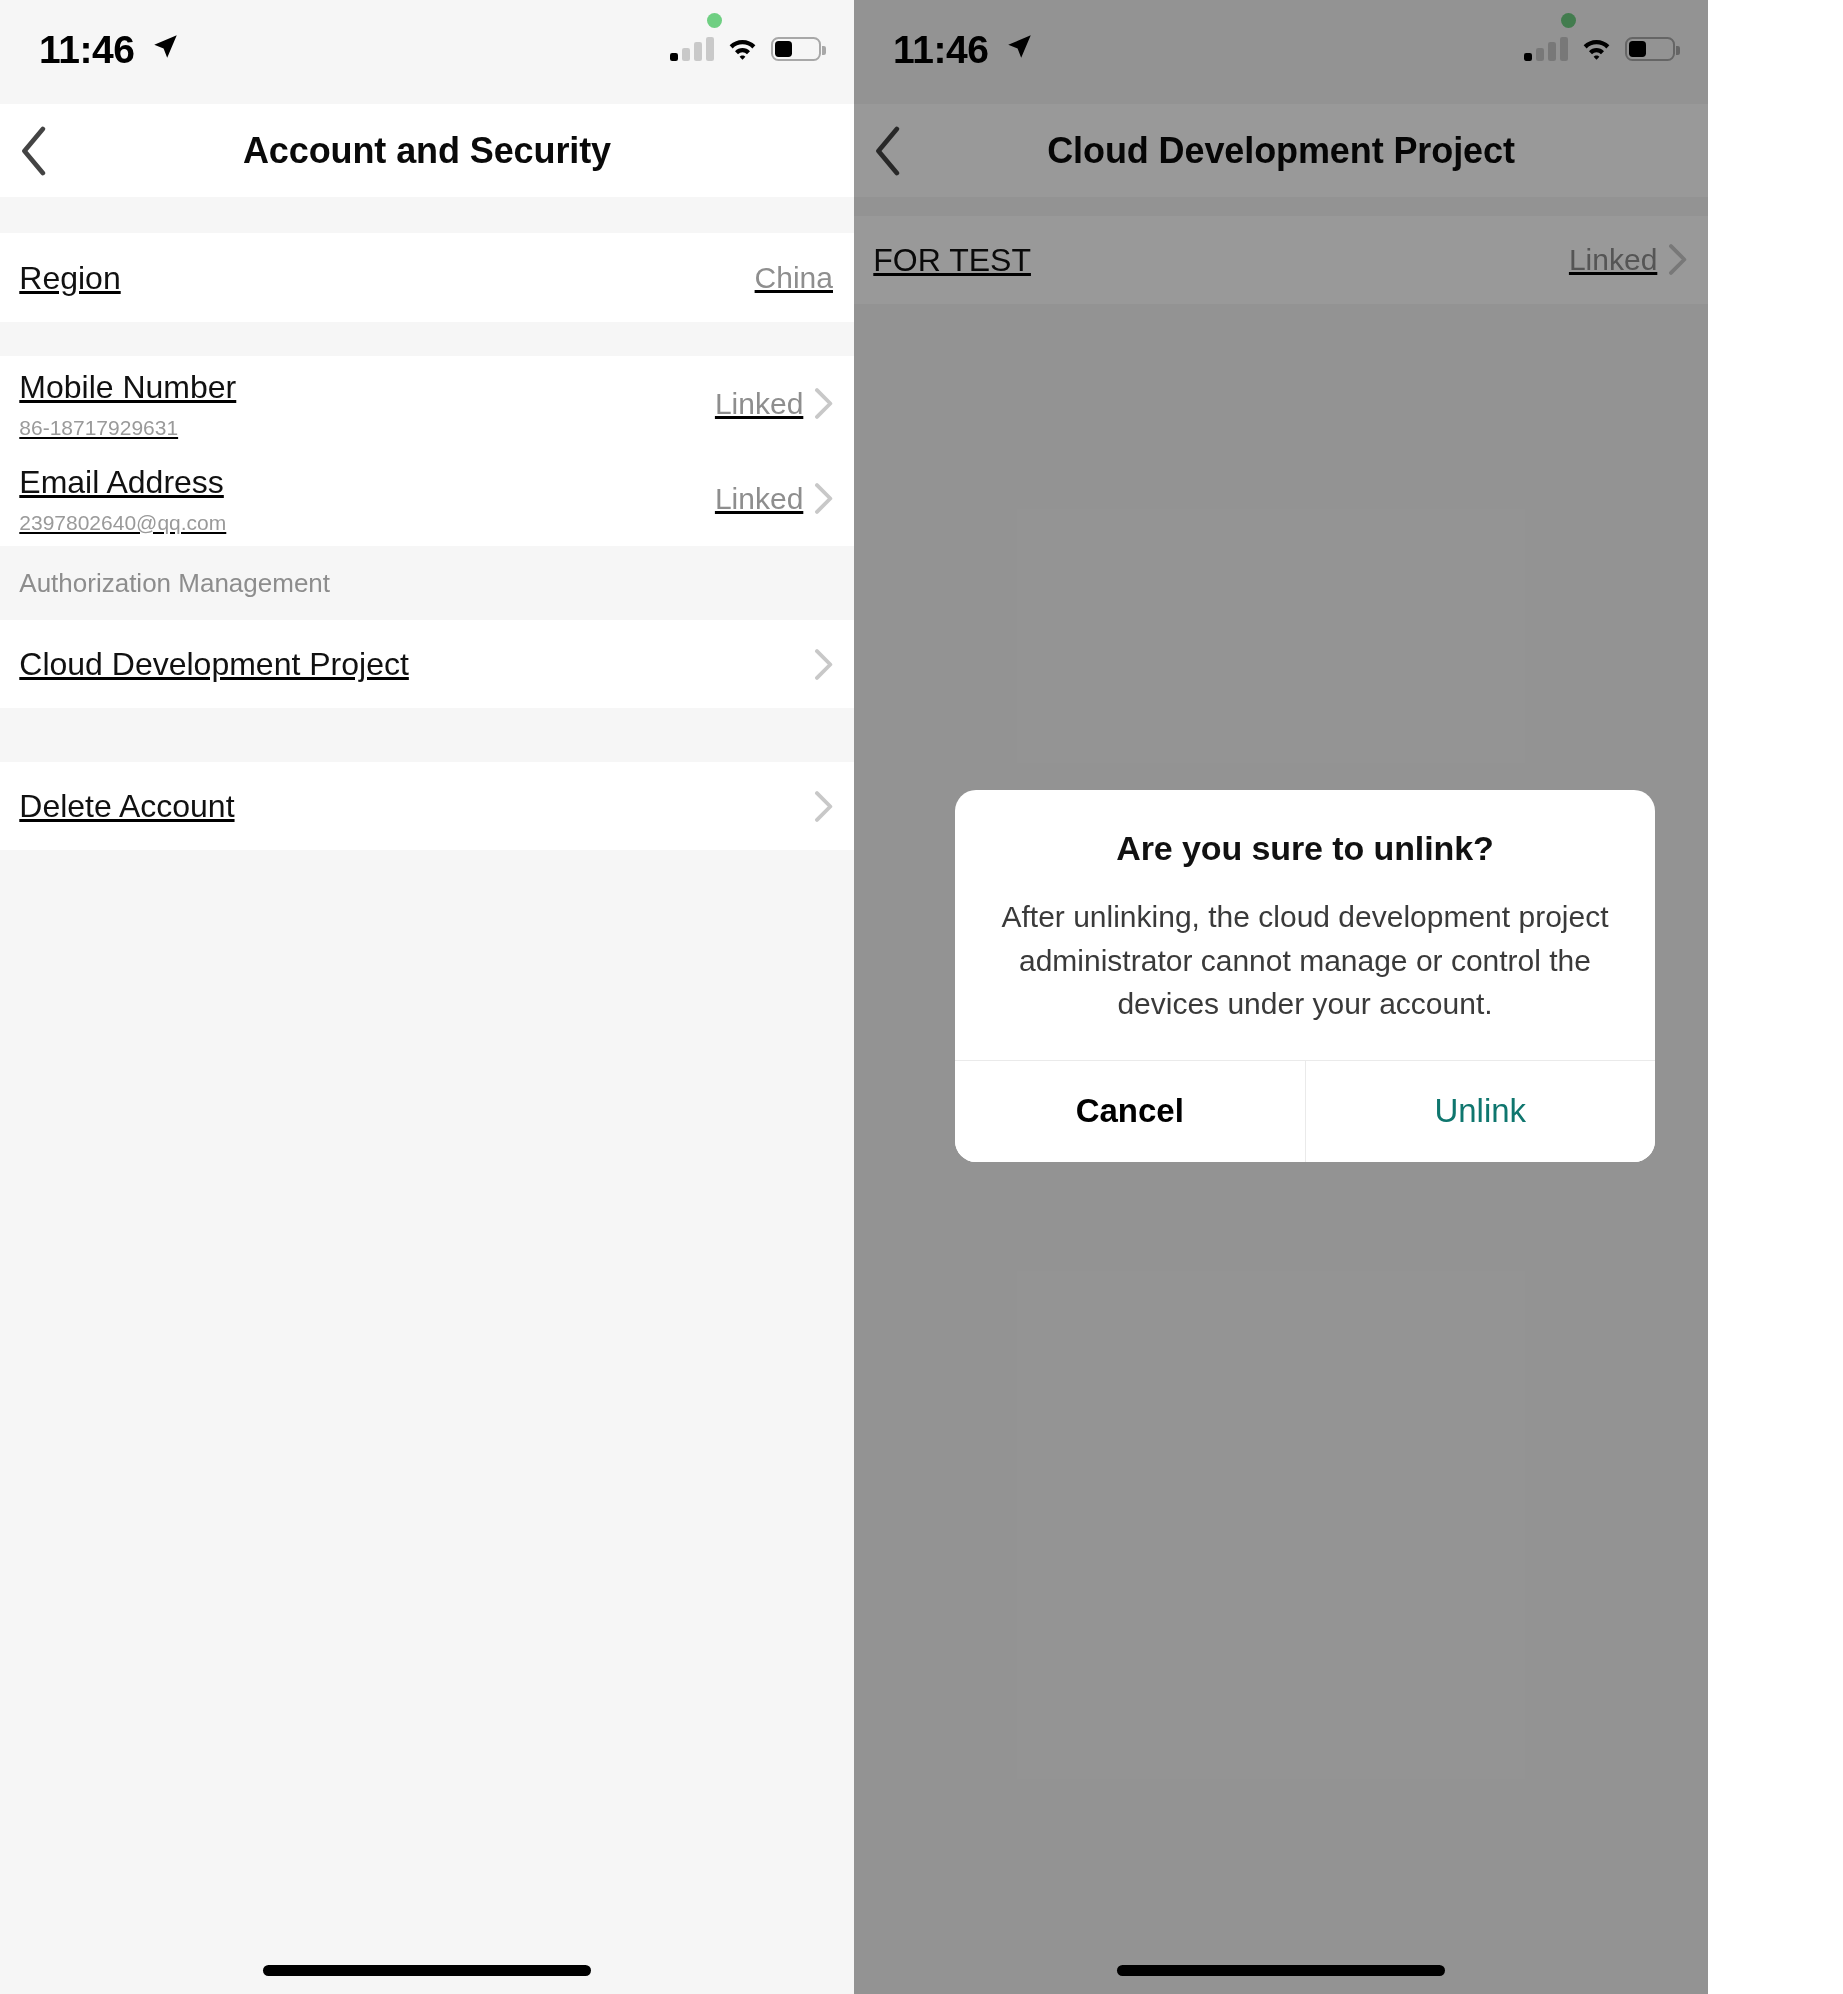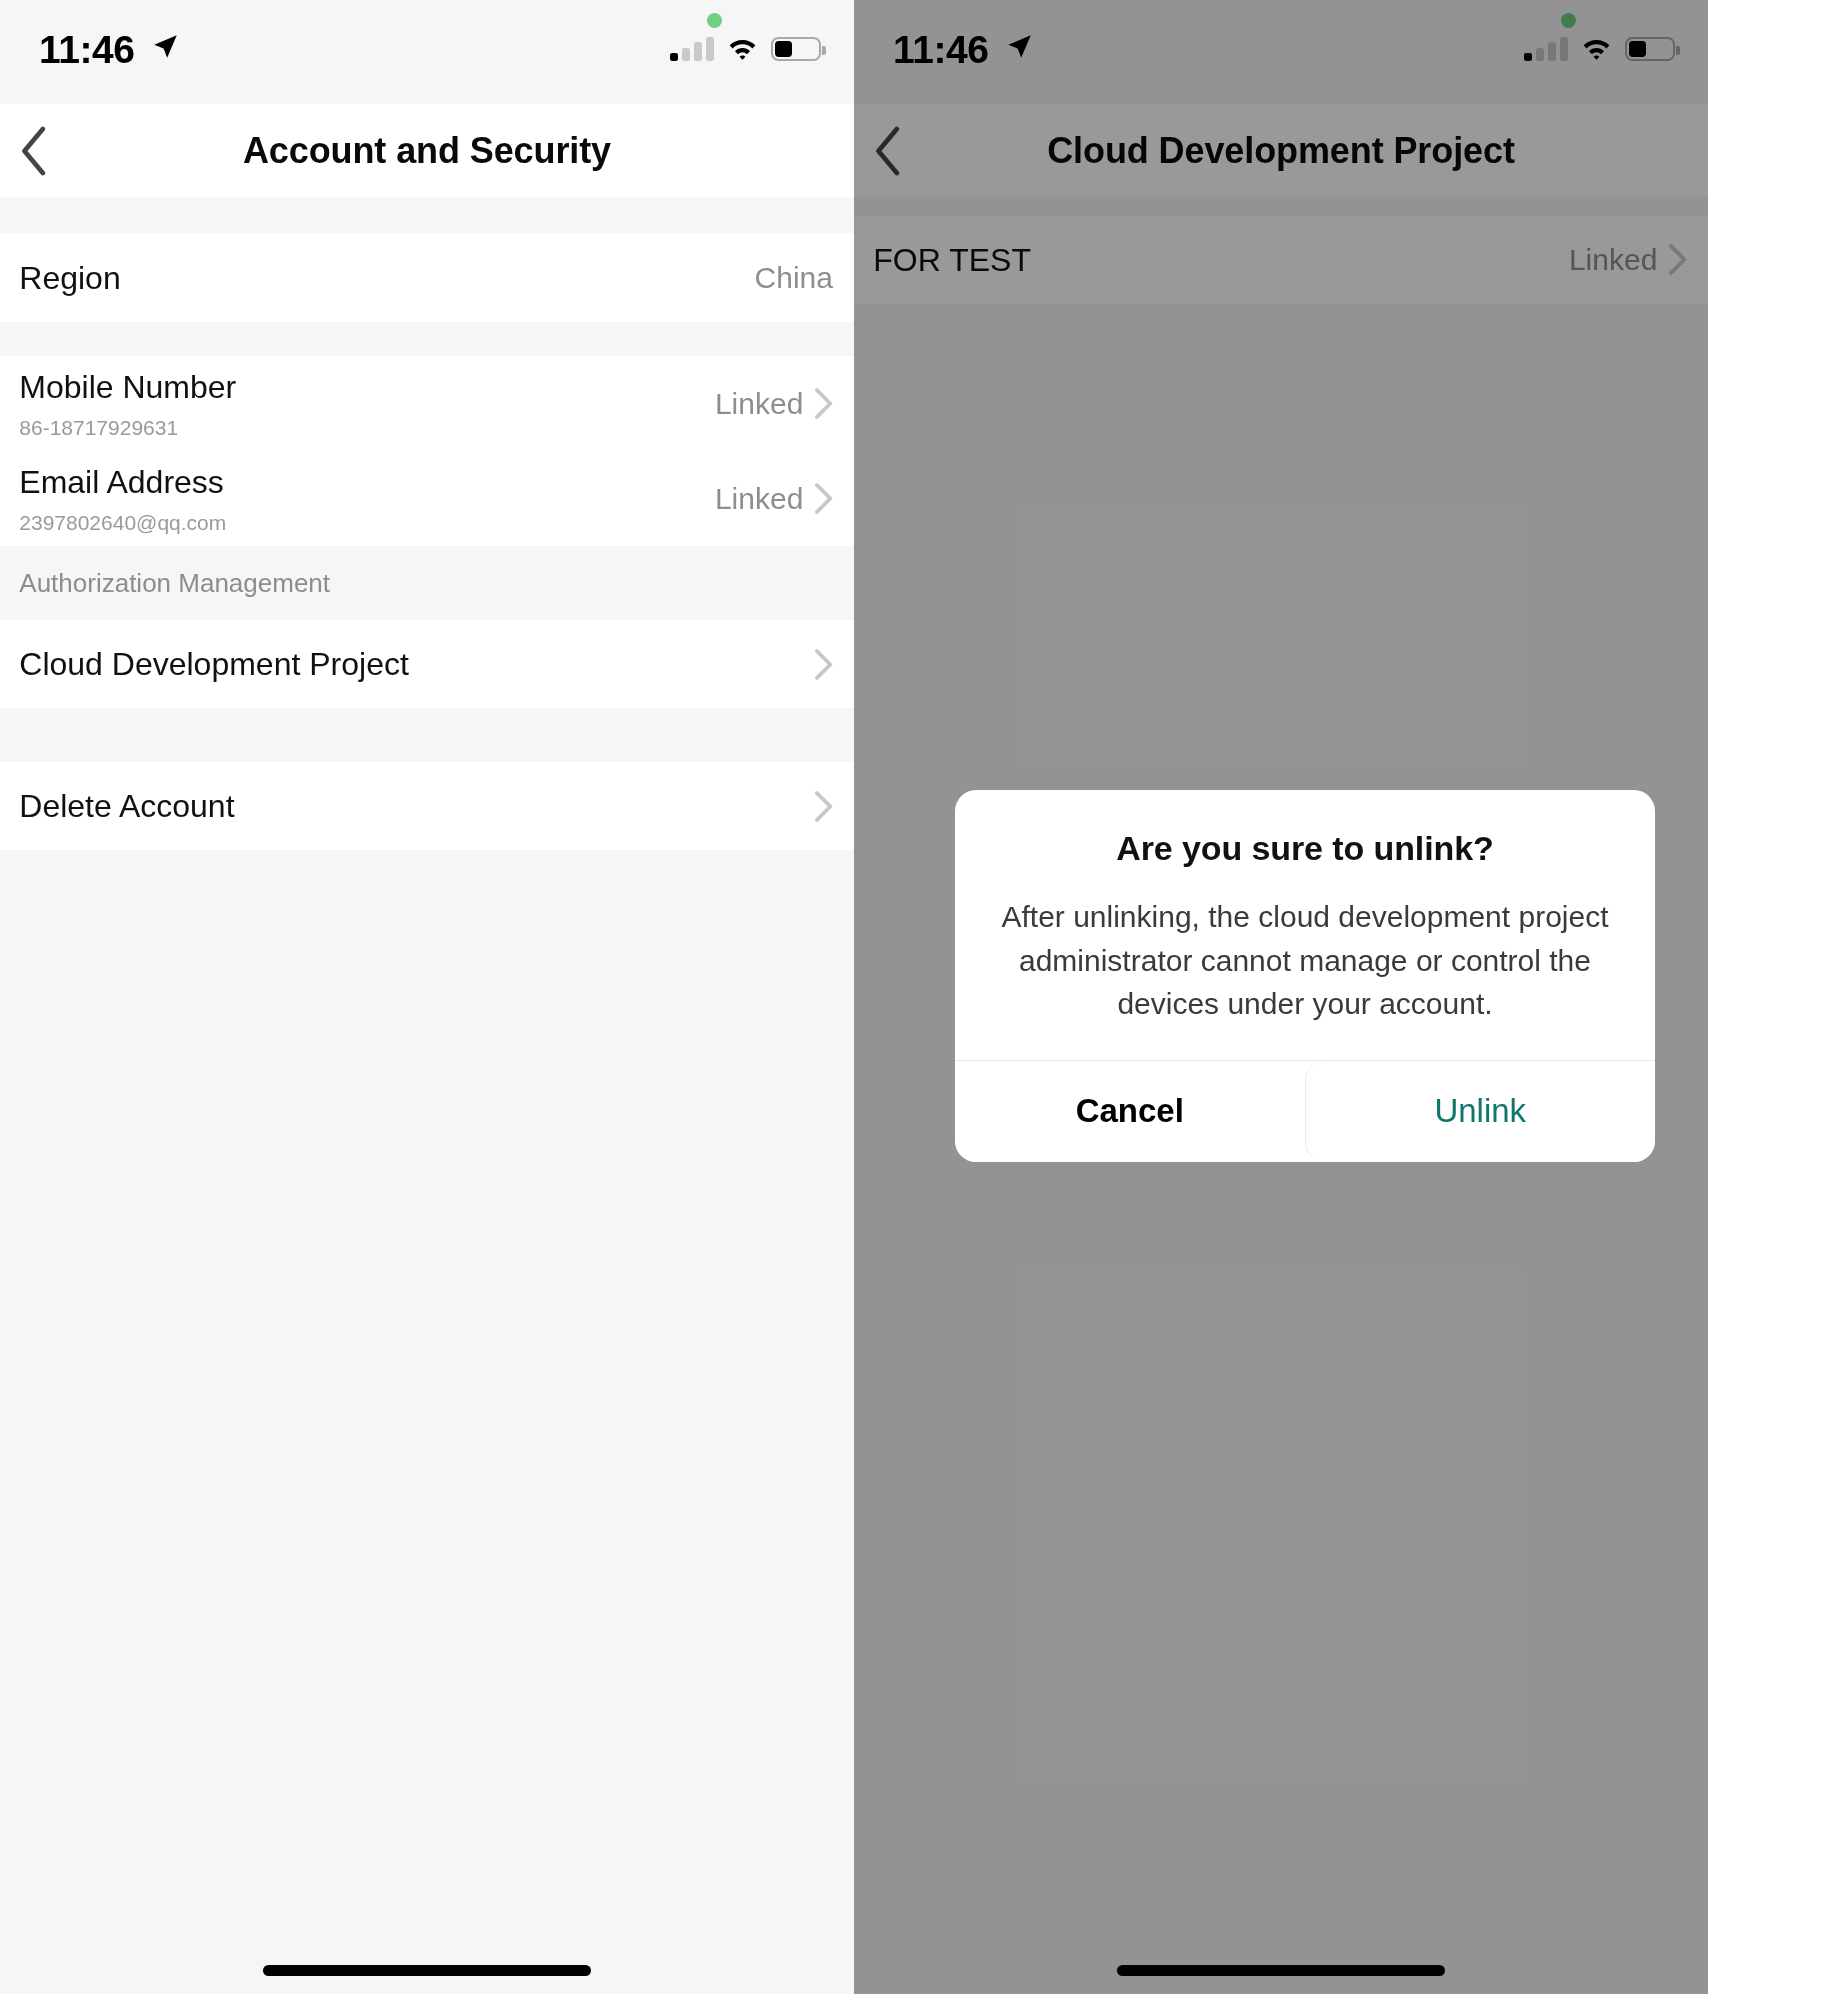--- a/index.html
+++ b/index.html
@@ -97,21 +97,21 @@
   }
   .nav-title {
     font-size:36px;
     font-weight:bold;
     color:#0a0a0a;
     letter-spacing:-0.1px;
   }
 
   
   .gap { background:#f6f6f6; }
-  .group { background:#fef9c3; }
+  .group { background:#fef9c3;text-decoration:underline; }
   .row {
     position:relative;
     display:flex;
     align-items:center;
     justify-content:space-between;
     padding:0 21px 0 19.3px;
     background:#ffffff;
     min-height:88px;
   }
   .row .left { display:flex; flex-direction:column; justify-content:center; }
@@ -186,21 +186,20 @@
   .dlg-actions {
     display:flex;
     border-top:1.5px solid #eaeaea;
   }
   .dlg-btn {
     flex:1;
     height:101px;
     display:flex; align-items:center; justify-content:center;
     font-size:33px;
     background:#fff;
-    border-radius:20px;
   }
   .dlg-btn.cancel { color:#000; font-weight:bold; }
   .dlg-btn.confirm { color:#0f766e; border-left:1.5px solid #eaeaea; }
 </style>
 </head>
 <body>
 
 <div class="screens">
 
   <div class="phone left">

